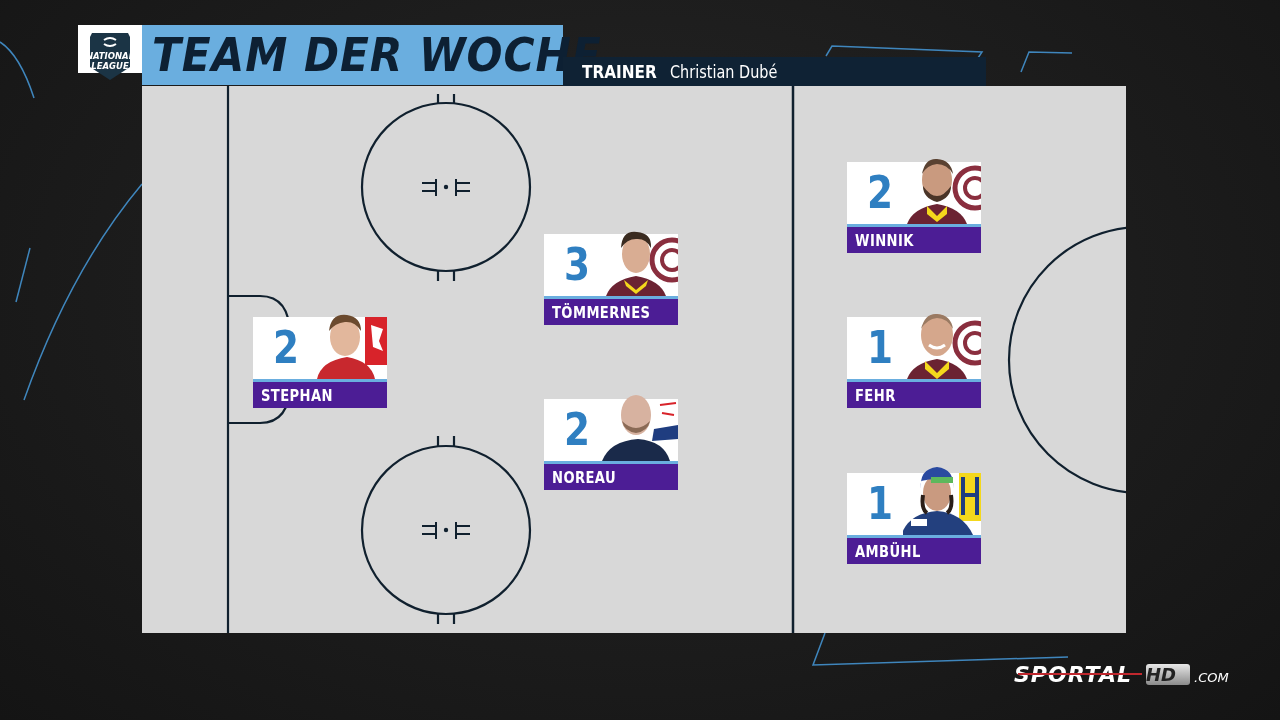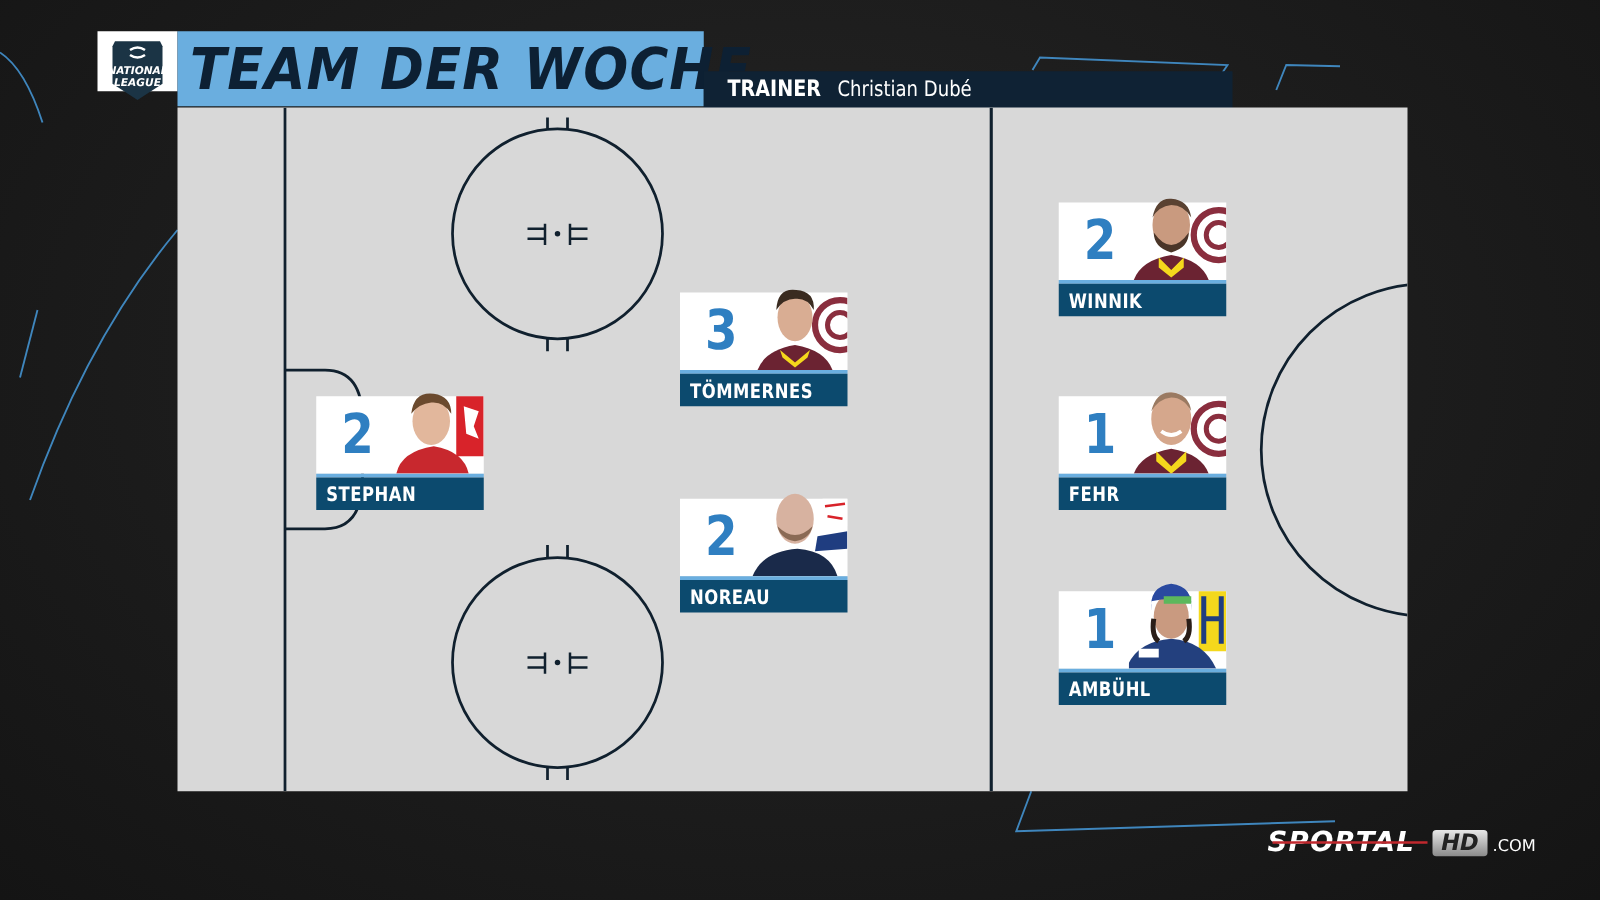--- a/index.html
+++ b/index.html
@@ -15,28 +15,28 @@
   .trainer-label{position:absolute;left:19px;top:4px;color:#fff;font-weight:bold;font-size:18px;font-family:"DejaVu Sans",sans-serif;transform:scaleX(0.85);transform-origin:left center;}
   .trainer-name{position:absolute;left:107px;top:5px;color:#fff;font-size:17px;font-family:"DejaVu Sans",sans-serif;transform:scaleX(0.85);transform-origin:left center;white-space:nowrap;}
   .rink{position:absolute;left:142px;top:86px;width:984px;height:547px;background:#d8d8d8;overflow:hidden;}
   .rink svg{position:absolute;left:0;top:0;}
   .card{position:absolute;width:134px;height:91px;}
   .card .white{position:absolute;left:0;top:0;width:134px;height:62px;background:#fff;}
   .card .num{position:absolute;left:8px;top:6px;width:50px;text-align:center;font-family:"DejaVu Sans",sans-serif;font-weight:bold;
     font-size:44px;color:#2f7fc1;line-height:50px;transform:scaleX(0.85);}
   .card .photo{position:absolute;left:56px;top:-14px;width:78px;height:76px;overflow:hidden;}
   .card .strip{position:absolute;left:0;top:62px;width:134px;height:3px;background:#6aaedf;}
-  .card .namebar{position:absolute;left:0;top:65px;width:134px;height:26px;background:#0c4a6e;}
+  .card .namebar{position:absolute;left:0;top:65px;width:134px;height:26px;background:#4c1d95;}
   .card .name{position:absolute;left:8px;top:4px;color:#fff;font-weight:bold;font-family:"DejaVu Sans",sans-serif;font-size:16px;
     transform:scaleX(0.82);transform-origin:left center;white-space:nowrap;letter-spacing:0.5px;}
   .sportal{position:absolute;left:1014px;top:662px;height:26px;}
   .sportal .sp{position:absolute;left:0;top:0;font-family:"DejaVu Sans",sans-serif;font-weight:bold;font-style:italic;font-size:22px;color:#fff;letter-spacing:1px;white-space:nowrap;}
   .sportal .hd{position:absolute;left:132px;top:2px;width:44px;height:21px;background:linear-gradient(#e8e8e8,#8a8a8a);border-radius:3px;
-    font-family:"DejaVu Sans",sans-serif;font-weight:bold;font-style:italic;font-size:18px;color:#222;text-align:center;line-height:21px;}
-  .sportal .com{position:absolute;left:180px;top:8px;font-size:13px;color:#fff;font-family:"DejaVu Sans",sans-serif;}
+    font-family:"DejaVu Sans",sans-serif;font-weight:bold;font-style:italic;font-size:18px;color:#222;text-align:left;line-height:21px;}
+  .sportal .com{position:absolute;left:180px;top:8px;font-size:13px;color:#fff;font-family:"DejaVu Sans",sans-serif;font-style:italic;}
   .sportal .redline{position:absolute;left:4px;top:11px;width:124px;height:2px;background:#c0282e;}
 </style>
 </head>
 <body>
 
 <svg class="deco" width="1280" height="720">
   <path d="M0 42 Q20 55 34 98" stroke="#3f86bd" stroke-width="1.5" fill="none"></path>
   <path d="M30 248 L16 302" stroke="#3f86bd" stroke-width="1.5" fill="none"></path>
   <path d="M142 184 Q70 270 24 400" stroke="#3f86bd" stroke-width="1.5" fill="none"></path>
   <path d="M826 56 L832 46 L982 52 L978 58" stroke="#3f86bd" stroke-width="1.5" fill="none"></path>

